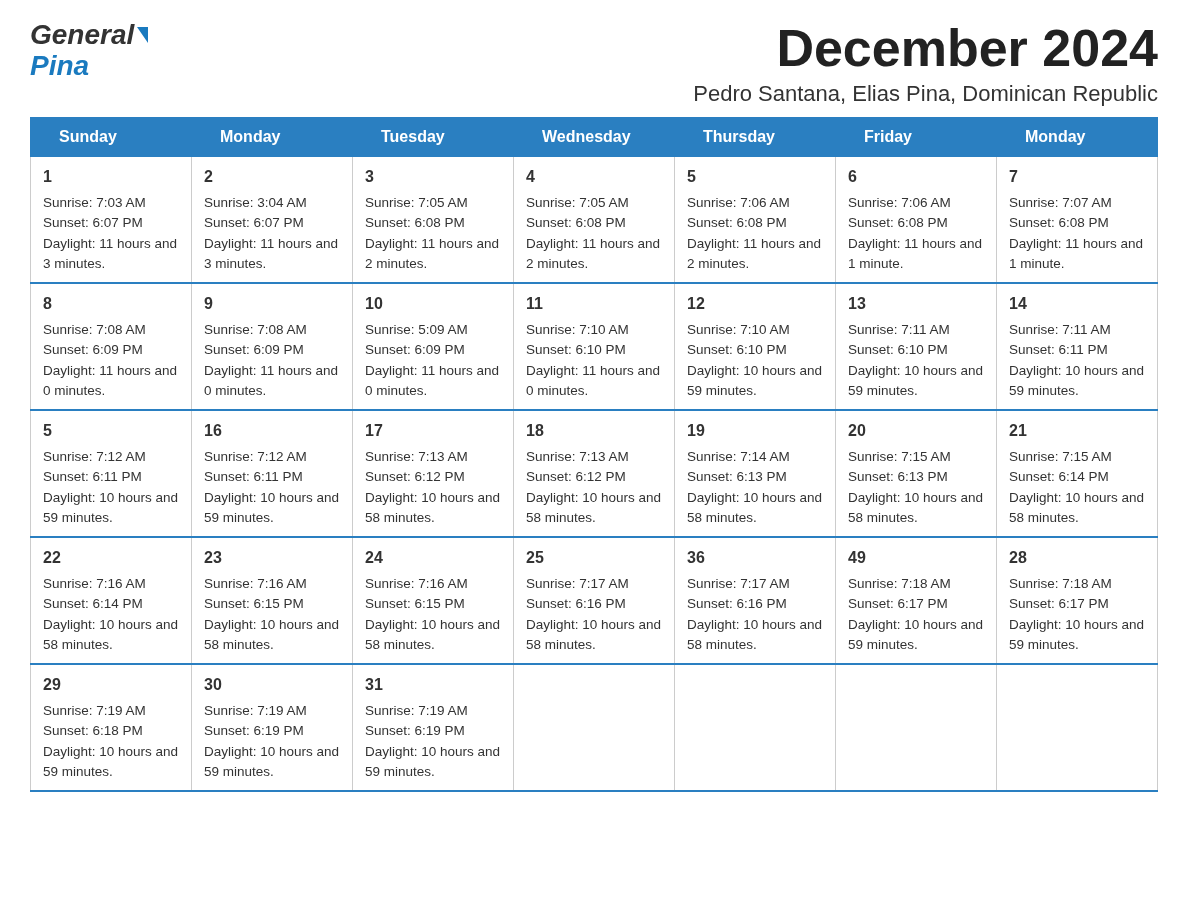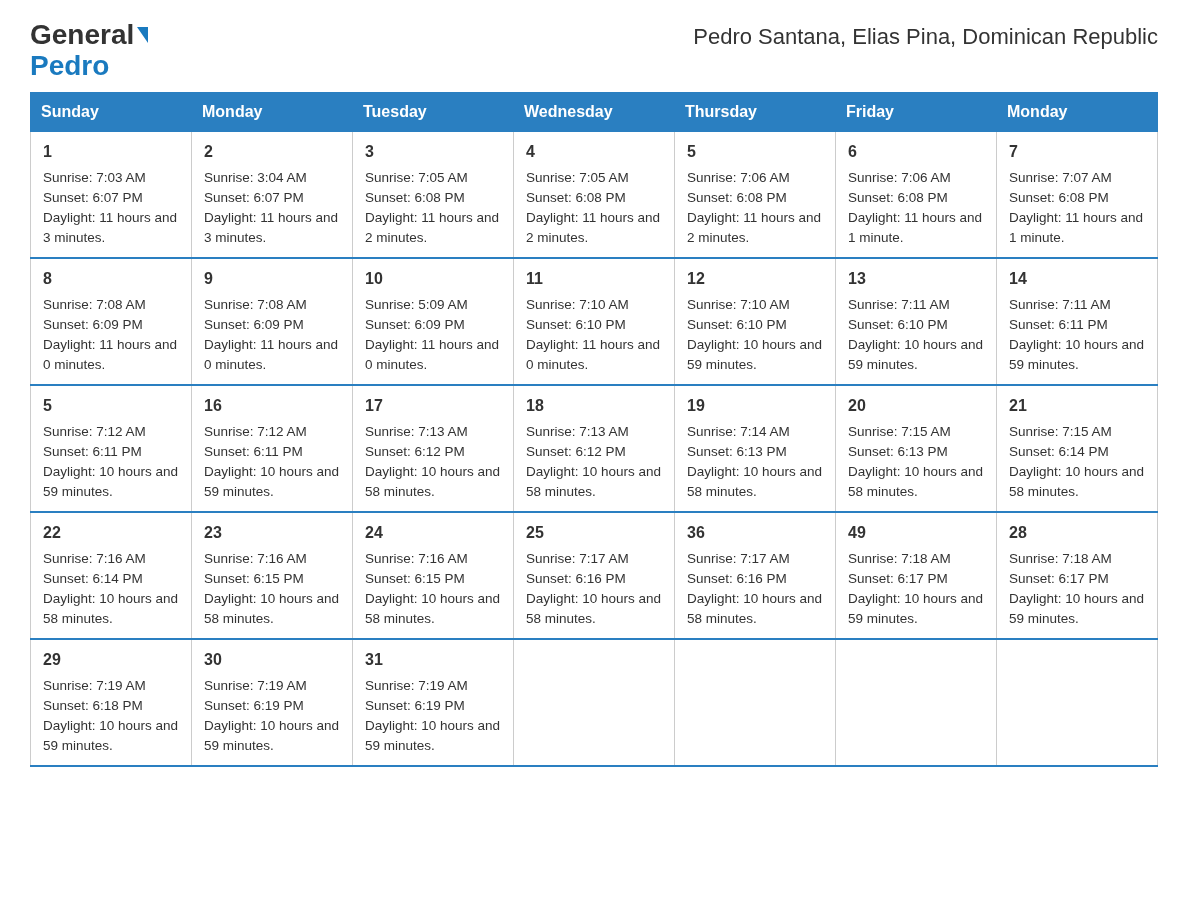--- a/index.html
+++ b/index.html
@@ -15,20 +15,21 @@
       display: flex;
       justify-content: space-between;
       align-items: flex-start;
       margin-bottom: 10px;
     }
     .logo {
       display: flex;
       flex-direction: column;
       align-items: flex-start;
       line-height: 1.1;
+      font-style: italic;
     }
     .logo-general {
       font-size: 28px;
       font-weight: bold;
       color: #333;
     }
     .logo-blue {
       font-size: 28px;
       font-weight: bold;
       color: #1a7abf;
@@ -52,21 +53,21 @@
     table {
       width: 100%;
       border-collapse: collapse;
       margin-top: 10px;
     }
     thead tr {
       background-color: #2a7fc1;
       color: #fff;
     }
     thead th {
-      padding: 10px 10px;
+      padding: 10px 28px;
       font-size: 16px;
       font-weight: bold;
       text-align: left;
       border: 1px solid #2a7fc1;
     }
     tbody tr {
       border-bottom: 2px solid #2a7fc1;
     }
     tbody td {
       padding: 8px 12px;
@@ -91,23 +92,24 @@
   </style>
 </head>
 <body>
 
 <div class="header">
   <div class="logo">
     <div style="display:flex; align-items:center;">
       <span class="logo-general">General</span>
       <span style="display:inline-block; width:0; height:0; border-left:11px solid transparent; border-top:16px solid #1a7abf; margin-left:3px; vertical-align:middle;"></span>
     </div>
-    <span class="logo-blue">Pedro</span>
+    <span class="logo-blue">Pina</span>
   </div>
   <div class="title-block">
+    <h1>December 2024</h1>
     <h2>Pedro Santana, Elias Pina, Dominican Republic</h2>
   </div>
 </div>
 
 <table>
   <thead>
     <tr>
       <th>Sunday</th>
       <th>Monday</th>
       <th>Tuesday</th>

